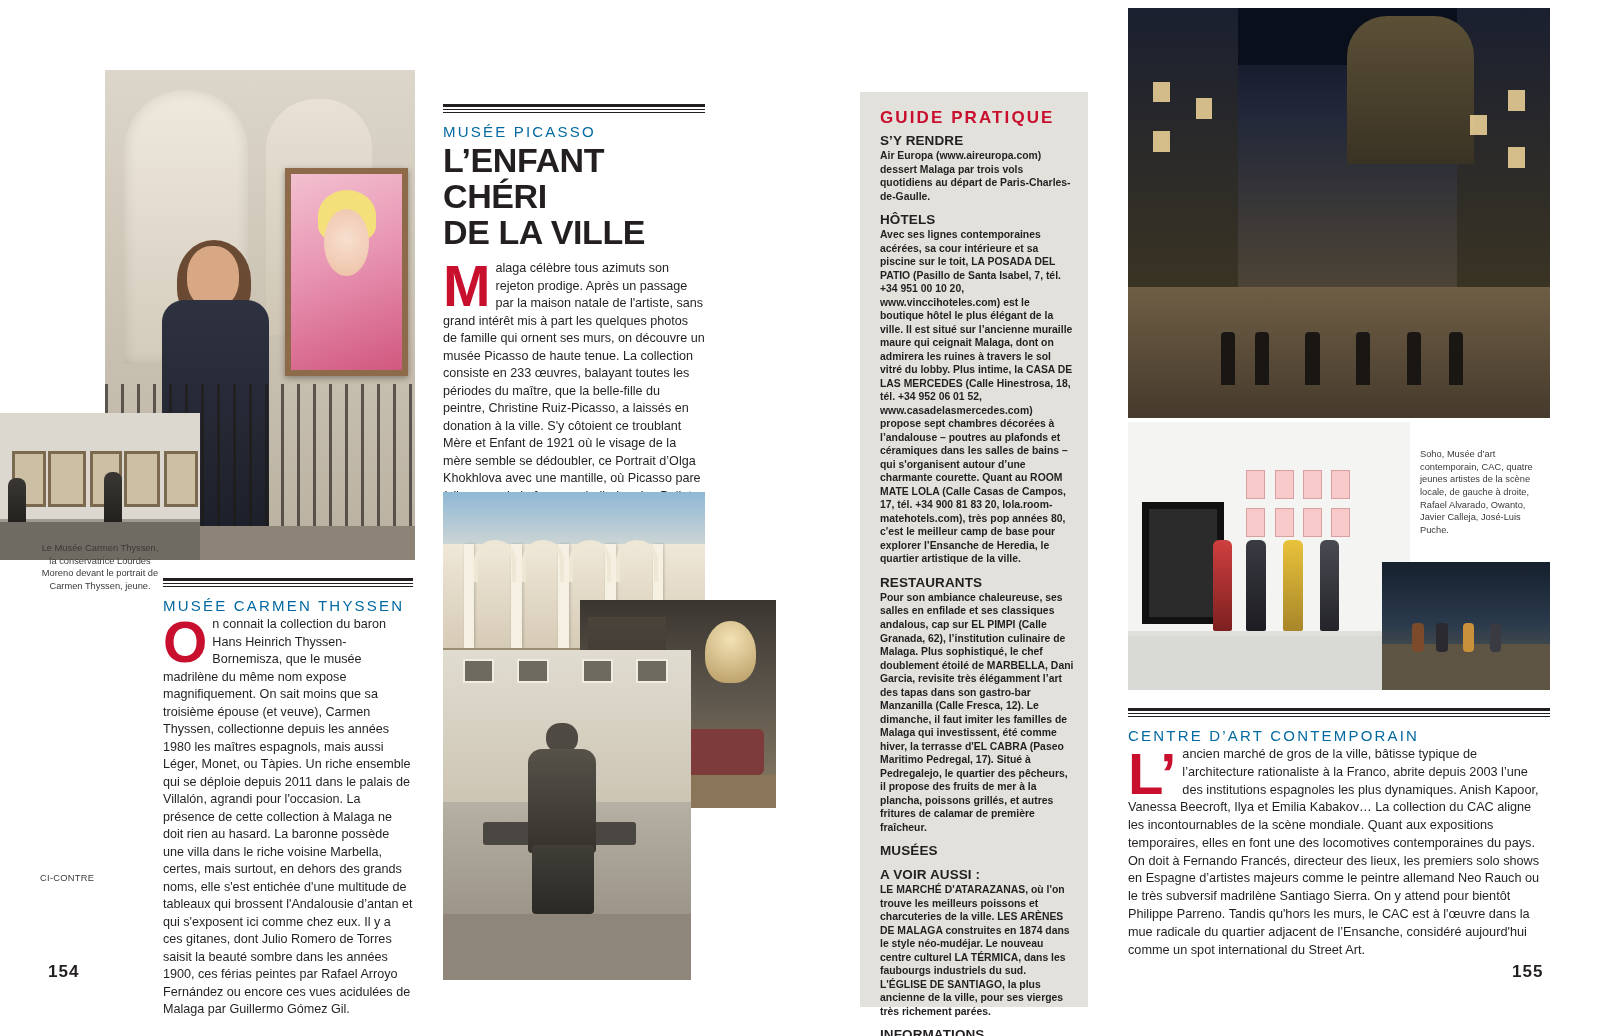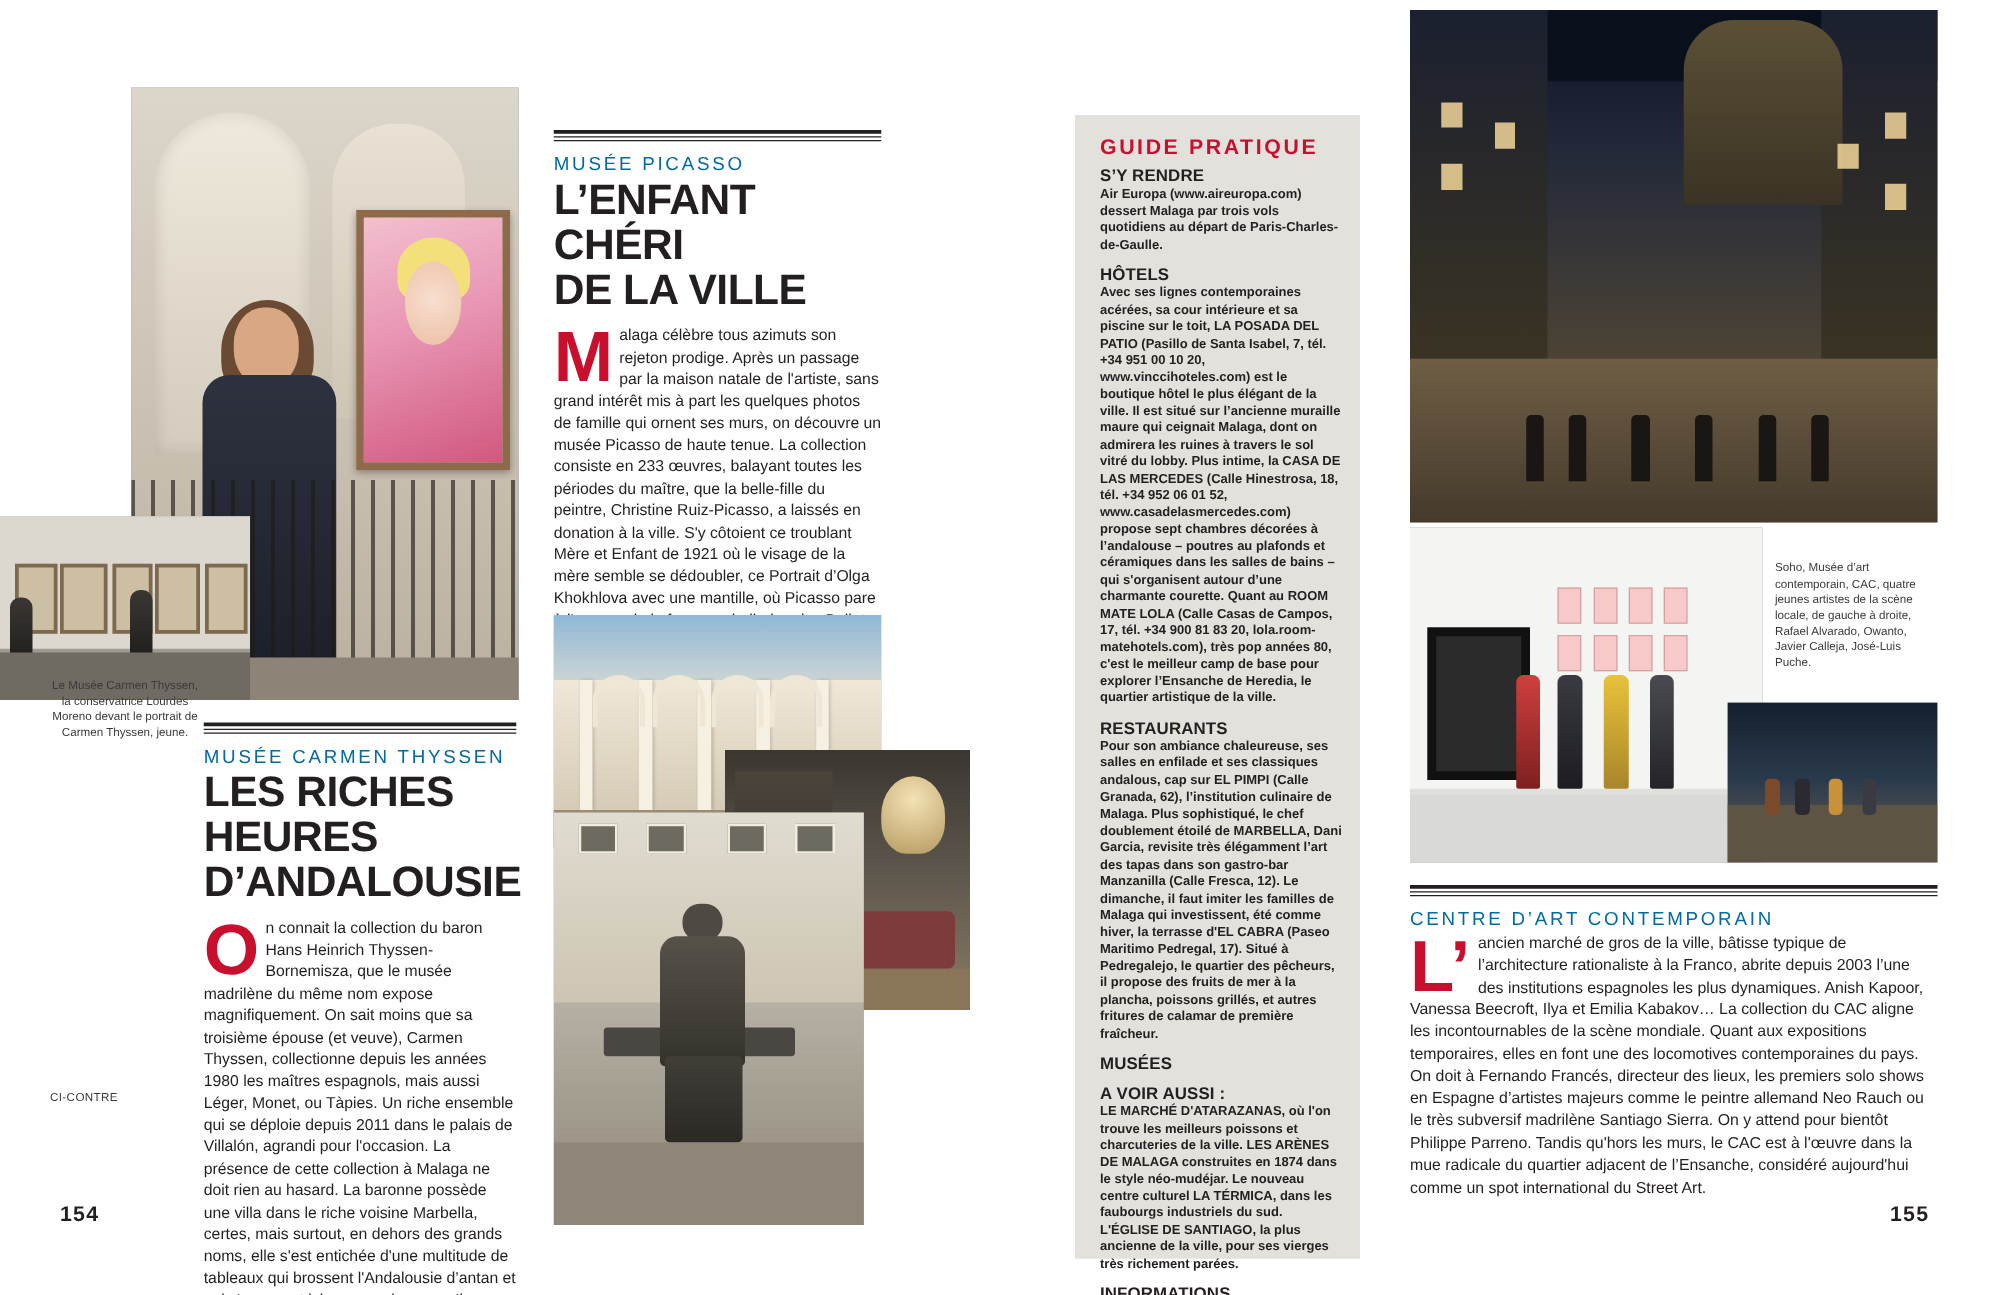--- a/index.html
+++ b/index.html
@@ -424,24 +424,20 @@
     </div>
   </div>
 
   <div id="col-thyssen">
     <div class="rules">
       <div class="r1"></div>
         <div class="r2"></div>
         <div class="r3"></div>
     </div>
     <p class="kicker">MUSÉE CARMEN THYSSEN</p>
-    <h1 class="headline">
-      <span>LES RICHES HEURES</span><br>
-      <span>D’ANDALOUSIE</span>
-    </h1>
     <p class="body-copy">
       <span class="dropcap">O</span><span>n connait la collection du baron Hans Heinrich Thyssen-Bornemisza, que le musée madrilène du même nom expose magnifiquement. On sait moins que sa troisième épouse (et veuve), Carmen Thyssen, collectionne depuis les années 1980 les maîtres espagnols, mais aussi Léger, Monet, ou Tàpies. Un riche ensemble qui se déploie depuis 2011 dans le palais de Villalón, agrandi pour l'occasion. La présence de cette collection à Malaga ne doit rien au hasard. La baronne possède une villa dans le riche voisine Marbella, certes, mais surtout, en dehors des grands noms, elle s'est entichée d'une multitude de tableaux qui brossent l'Andalousie d’antan et qui s'exposent ici comme chez eux. Il y a ces gitanes, dont Julio Romero de Torres saisit la beauté sombre dans les années 1900, ces férias peintes par Rafael Arroyo Fernández ou encore ces vues acidulées de Malaga par Guillermo Gómez Gil.</span>
     </p>
   </div>
 
   <div class="folio folio-left">154</div>
 
   <div id="guide">
     <div class="inner">
       <div class="guide-title">GUIDE PRATIQUE</div>

